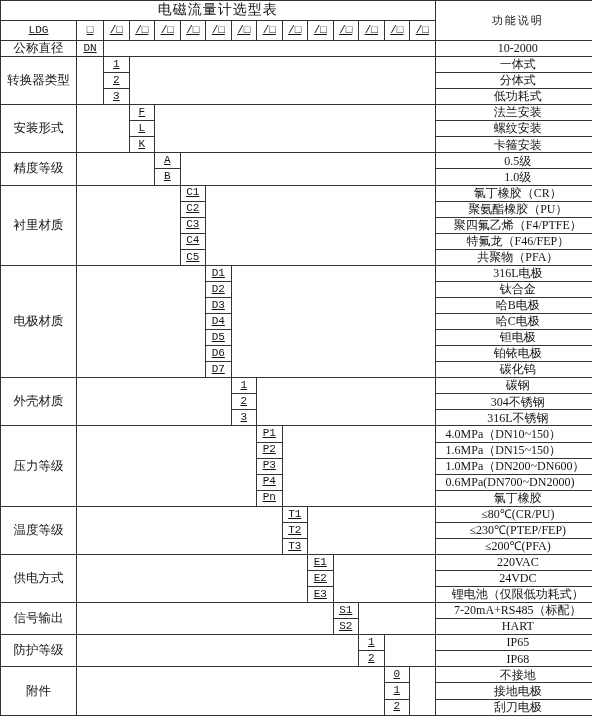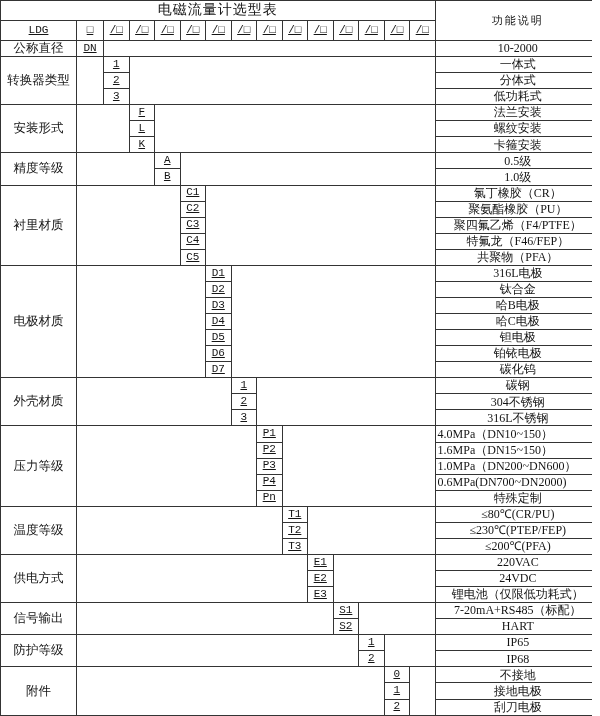--- a/index.html
+++ b/index.html
@@ -16,21 +16,21 @@
     padding:0;margin:0;
     text-align:center;vertical-align:middle;
     font-size:12px;line-height:1.05;
     overflow:hidden;white-space:nowrap;
   }
   td.title{font-size:14px;letter-spacing:1px;}
   td.fhead{font-size:11px;letter-spacing:2px;}
   td.label{font-size:12.5px;}
   td.code{font-family:"Liberation Mono", monospace;font-size:11px;text-decoration:underline;}
   td.desc{font-size:12px;}
-  td.desc.left{text-align:left;padding-left:2px;}
+  td.desc.left{text-align:left;padding-left:10px;}
   tr.title-row{height:20px;}
   tr.ldg-row{height:20px;}
   tr.dn-row{height:16px;margin-top:30px;}
 </style>
 </head>
 <body>
 
 <div class="page">
   <table id="sel-table">
     <colgroup id="sel-cols">
@@ -203,21 +203,21 @@
         <tr>
           <td class="code">P3</td>
           <td class="desc left">1.0MPa（DN200~DN600）</td>
         </tr>
         <tr>
           <td class="code">P4</td>
           <td class="desc left">0.6MPa(DN700~DN2000)</td>
         </tr>
         <tr>
           <td class="code">Pn</td>
-          <td class="desc">特殊定制</td>
+          <td class="desc">氯丁橡胶</td>
         </tr>
         <tr>
           <td rowspan="3" class="label">温度等级</td>
           <td colspan="8" rowspan="3"></td>
           <td class="code">T1</td>
           <td colspan="5" rowspan="3"></td>
           <td class="desc">≤80℃(CR/PU)</td>
         </tr>
         <tr>
           <td class="code">T2</td>

